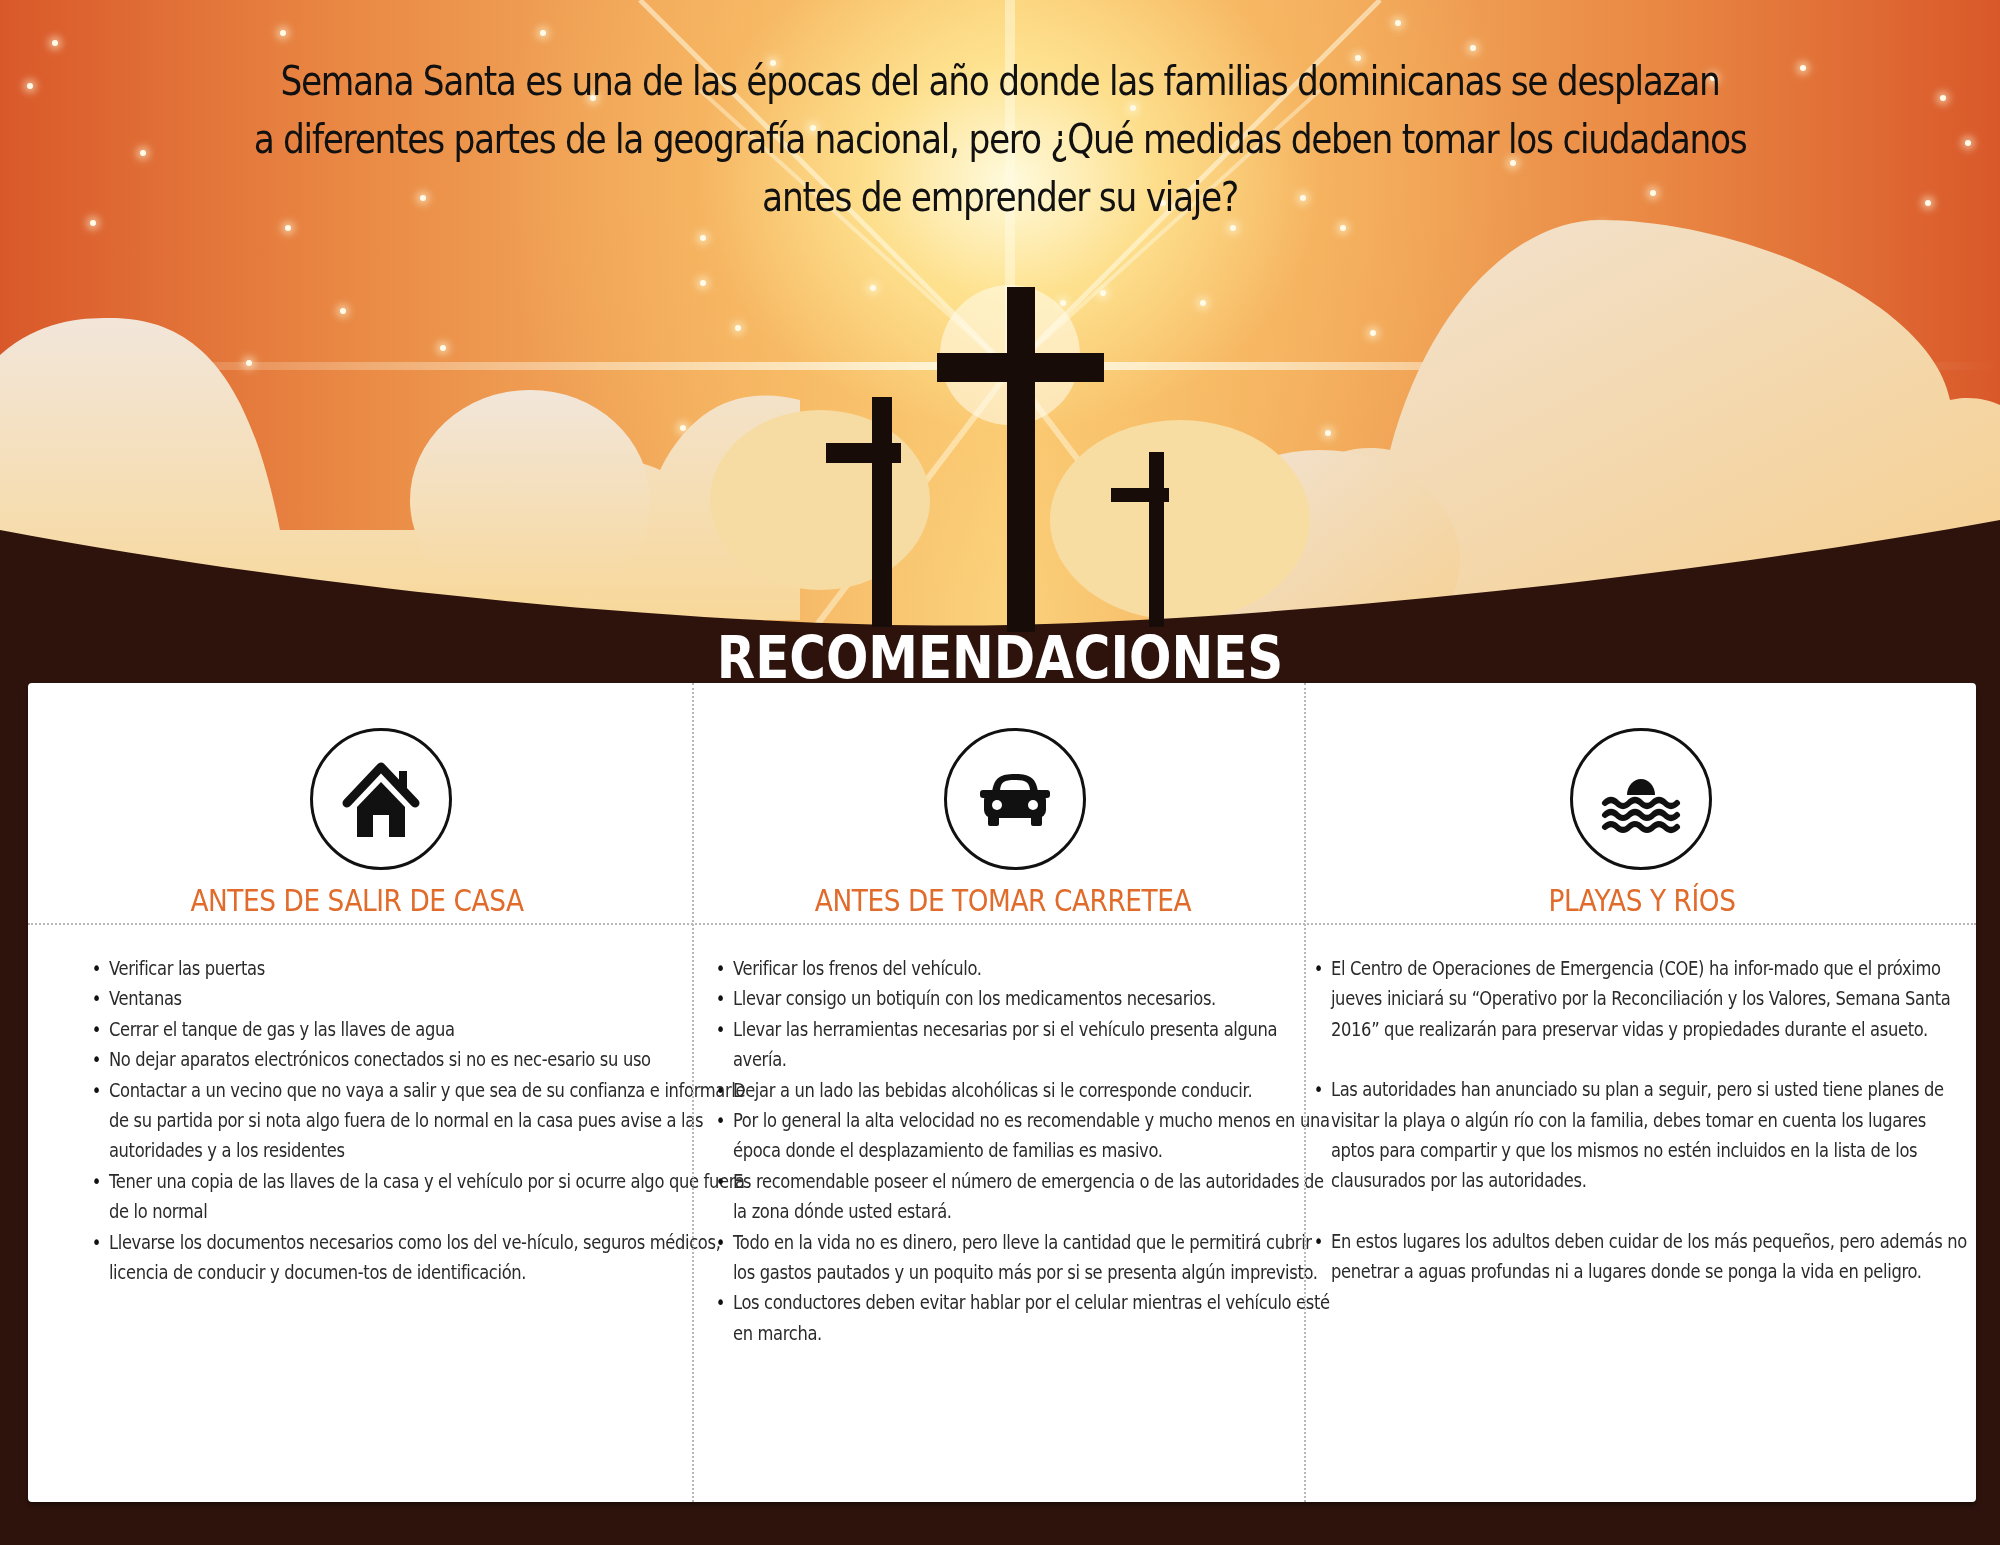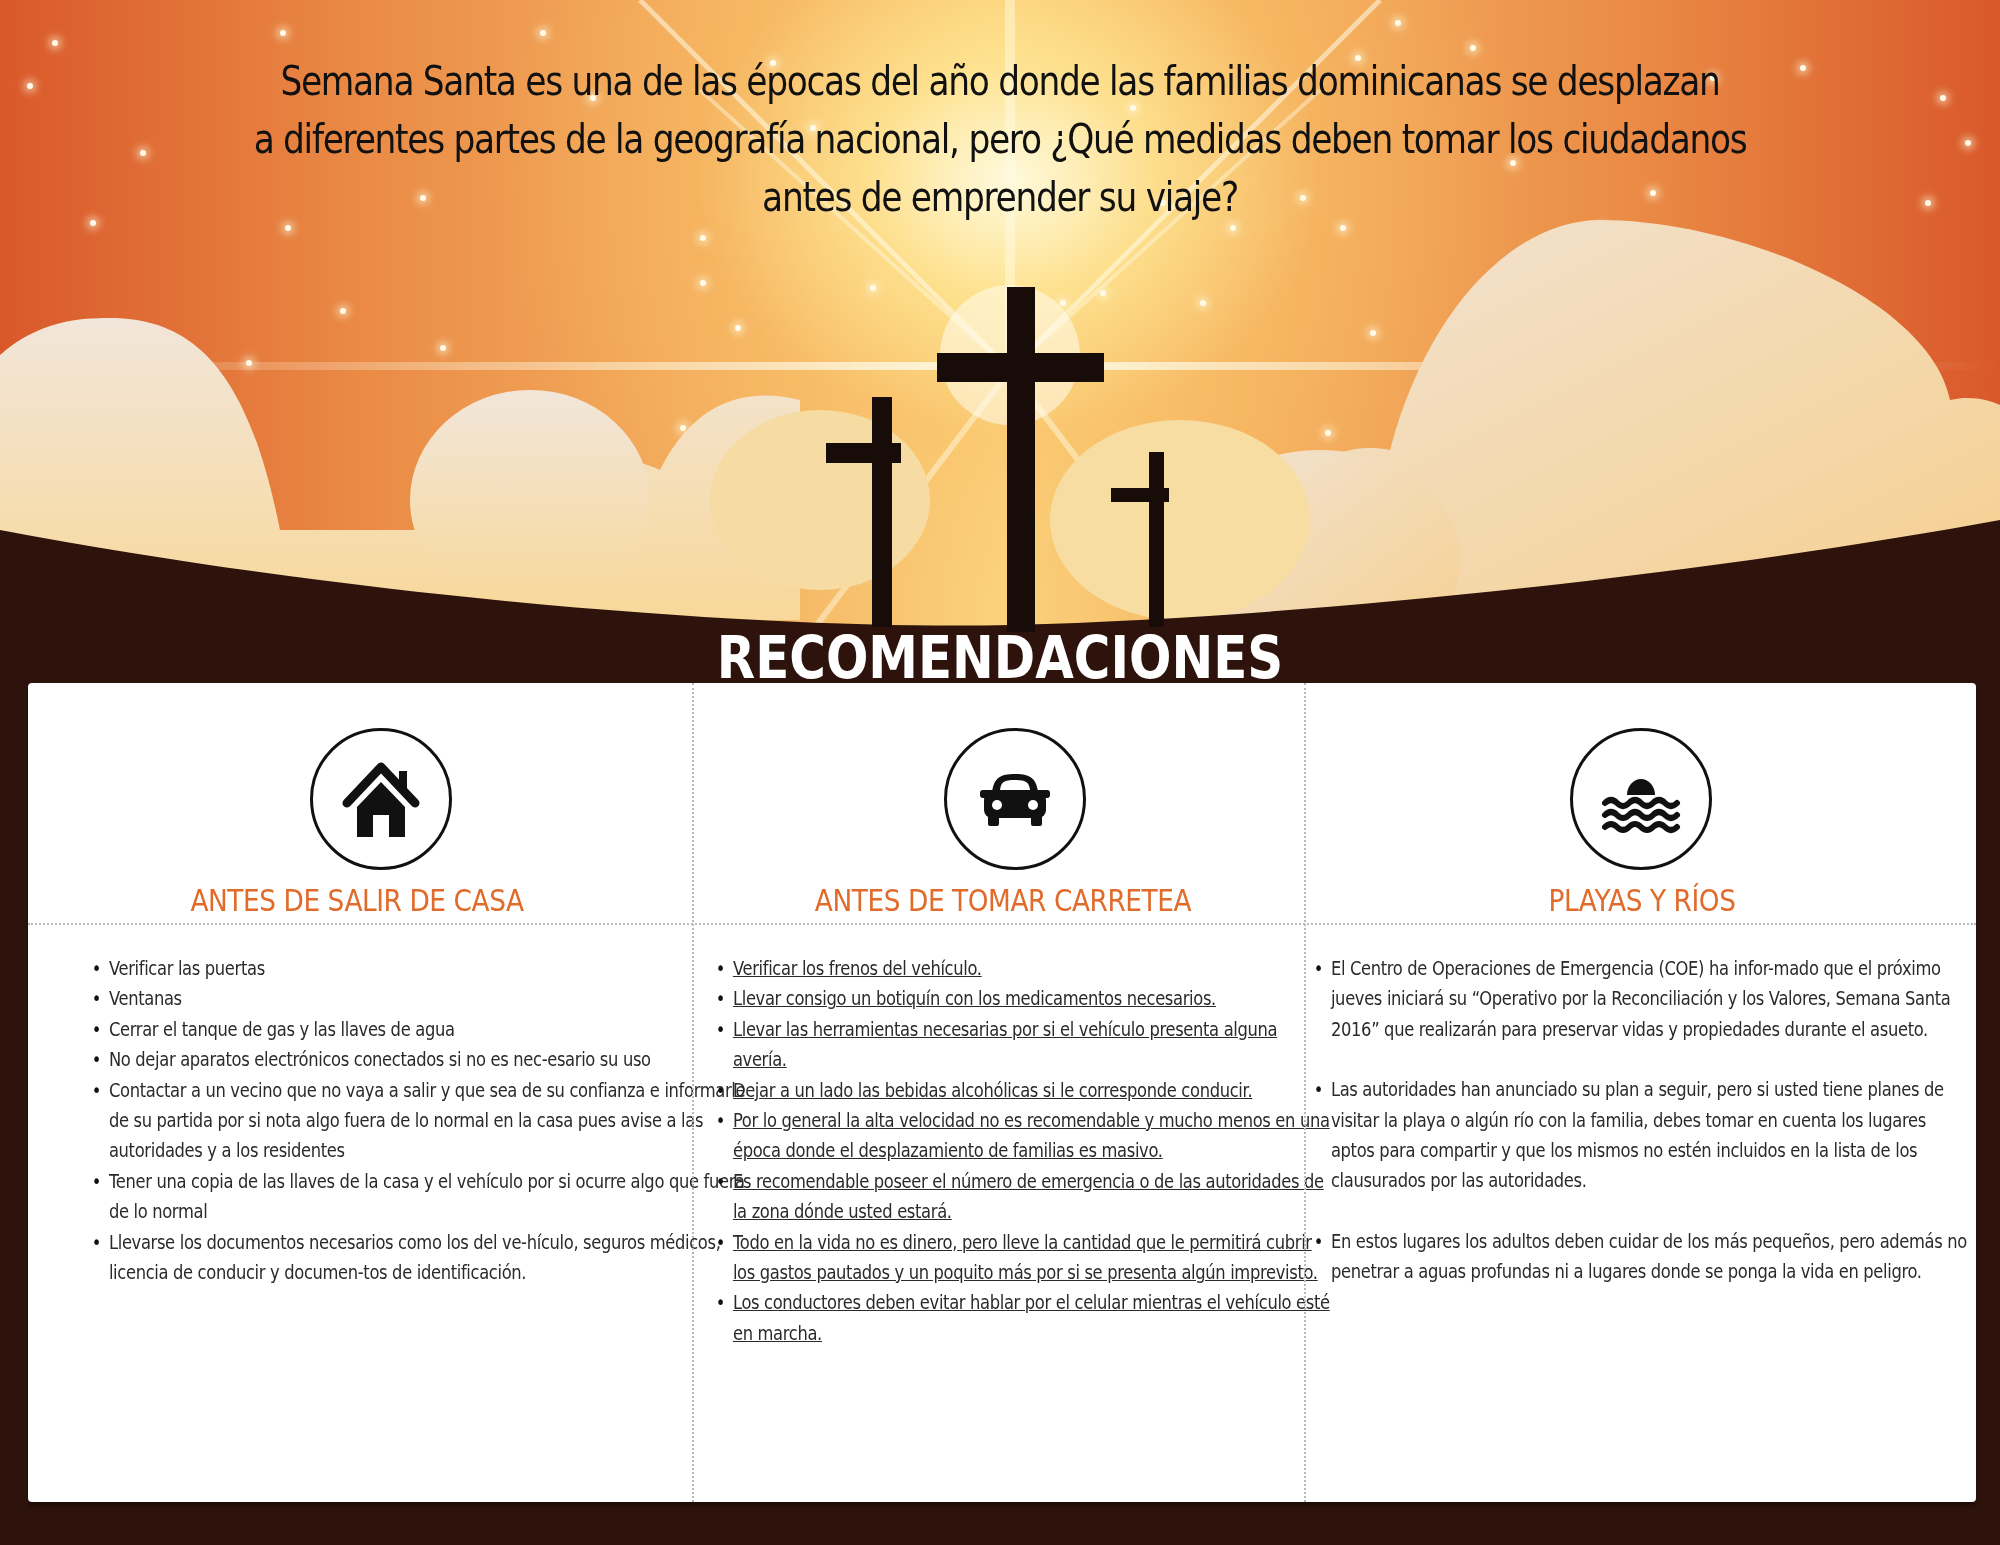--- a/index.html
+++ b/index.html
@@ -74,21 +74,21 @@
       font-size: 30px; line-height: 36px; letter-spacing: -0.5px;
       transform: scaleX(0.88); transform-origin: center top;
     }
     .items {
       position: absolute; top: 270px; list-style: none; margin: 0; padding: 0;
       color: #2a2a2a;
       font-family: "DejaVu Sans", sans-serif;
       font-size: 19px; line-height: 30.4px; letter-spacing: -0.4px;
     }
     .c1 .items { left: 62px; width: 640px; }
-    .c2 .items { left: 20px; width: 600px; text-decoration: underline; }
+    .c2 .items { left: 20px; width: 600px; }
     .c3 .items { left: 6px; width: 640px; }
     .items li {
       position: relative; padding-left: 22px;
       transform: scaleX(0.86); transform-origin: left top;
       width: 116%;
     }
     .items li::before {
       content: "•"; position: absolute; left: 2px; top: 0; color: #111;
     }
     .c3 .items li { margin-bottom: 30px; }

